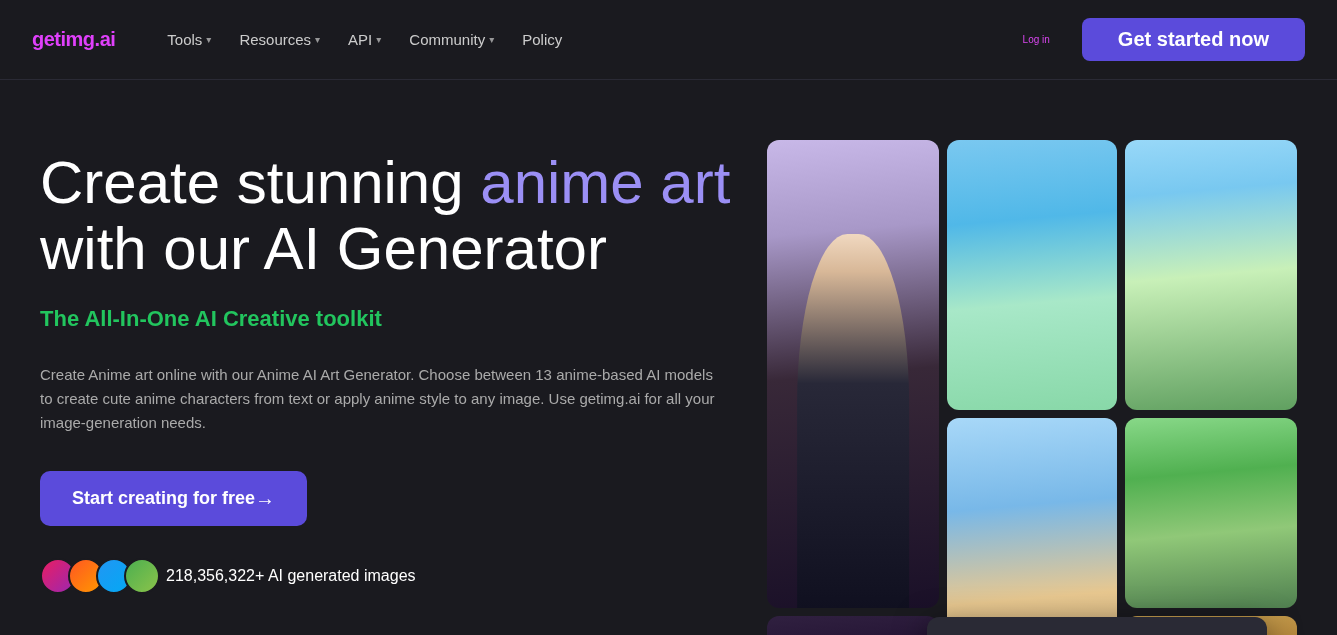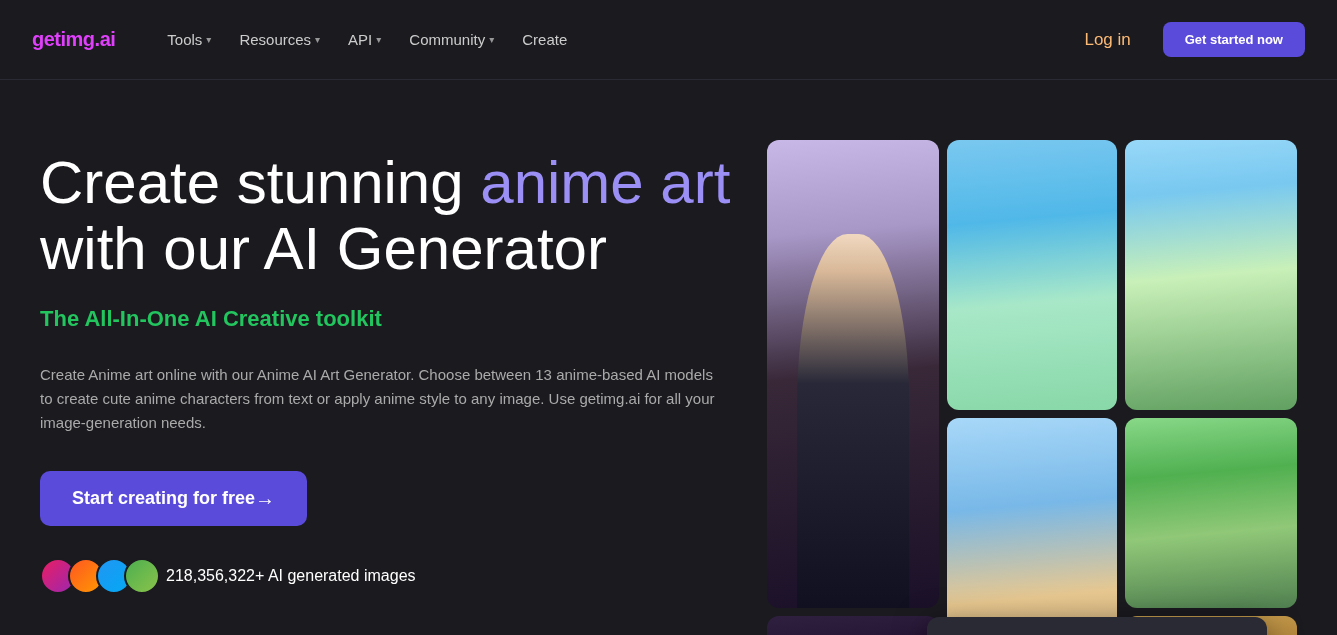--- a/index.html
+++ b/index.html
@@ -53,35 +53,35 @@
     .nav-item .chevron {
       font-size: 10px;
       opacity: 0.7;
     }
     .nav-right {
       display: flex;
       align-items: center;
       gap: 16px;
     }
     .btn-login {
-      color: #fdba74;
-      font-size: 17px;
+      color: #d946ef;
+      font-size: 10px;
       padding: 8px 16px;
       cursor: pointer;
       border-radius: 6px;
       background: transparent;
       border: none;
       transition: background 0.2s;
     }
     .btn-get-started {
       background: #5b4bdb;
       color: #fff;
-      font-size: 13px;
-      font-weight: 600;
-      padding: 10px 22px;
+      font-size: 20px;
+      font-weight: 600;
+      padding: 10px 36px;
       border-radius: 8px;
       border: none;
       cursor: pointer;
       white-space: nowrap;
       transition: background 0.2s;
     }
 
     
     .main {
       display: flex;
@@ -252,21 +252,21 @@
     </div>
     <div class="nav-item">
       <span>API</span>
       <span class="chevron">▾</span>
     </div>
     <div class="nav-item">
       <span>Community</span>
       <span class="chevron">▾</span>
     </div>
     <div class="nav-item">
-      <span>Create</span>
+      <span>Policy</span>
     </div>
   </div>
   <div class="nav-right">
     <button class="btn-login">Log in</button>
     <button class="btn-get-started">Get started now</button>
   </div>
 </nav>
 
 <div class="main">
 

